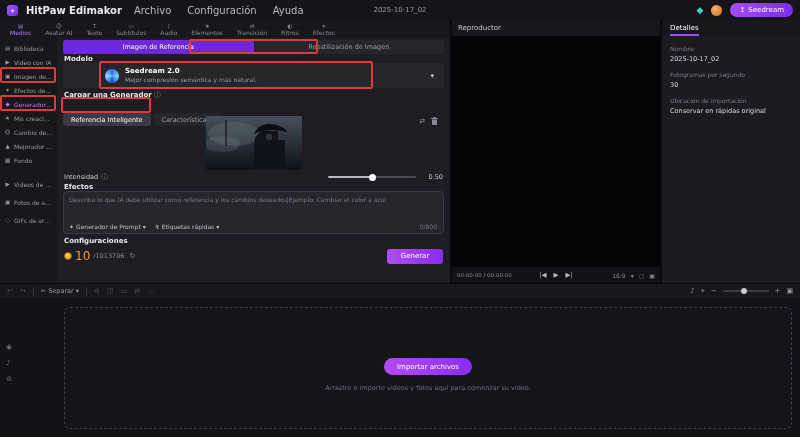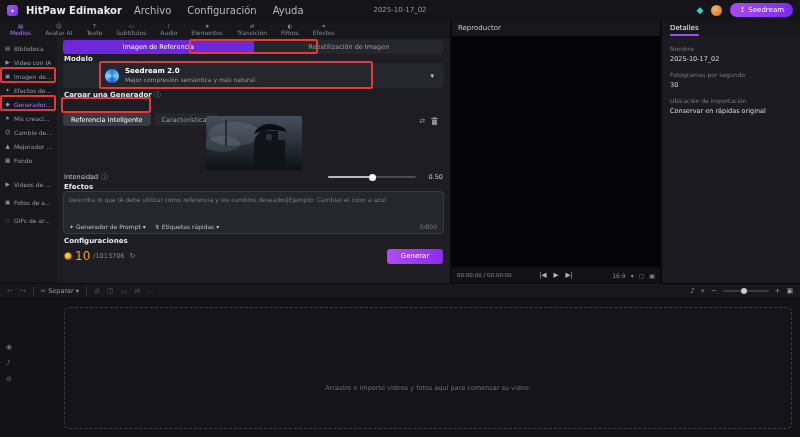--- a/index.html
+++ b/index.html
@@ -380,20 +380,21 @@
     </div>
   </div>
 
   <div class="timeline">
     <div class="track-icons">
       <span>◉</span>
       <span>♪</span>
       <span>⊘</span>
     </div>
     <div class="dropzone">
+      <div class="import-btn">Importar archivos</div>
       <div class="drop-hint">Arrastre e importe videos y fotos aquí para comenzar su video.</div>
     </div>
   </div>
 
   <div class="anno anno1" style="left:0;top:67px;width:56px;height:16px"></div>
   <div class="anno anno2" style="left:0;top:95px;width:56px;height:16px"></div>
   <div class="anno anno3"></div>
   <div class="anno anno4"></div>
   <div class="anno anno5"></div>
 

